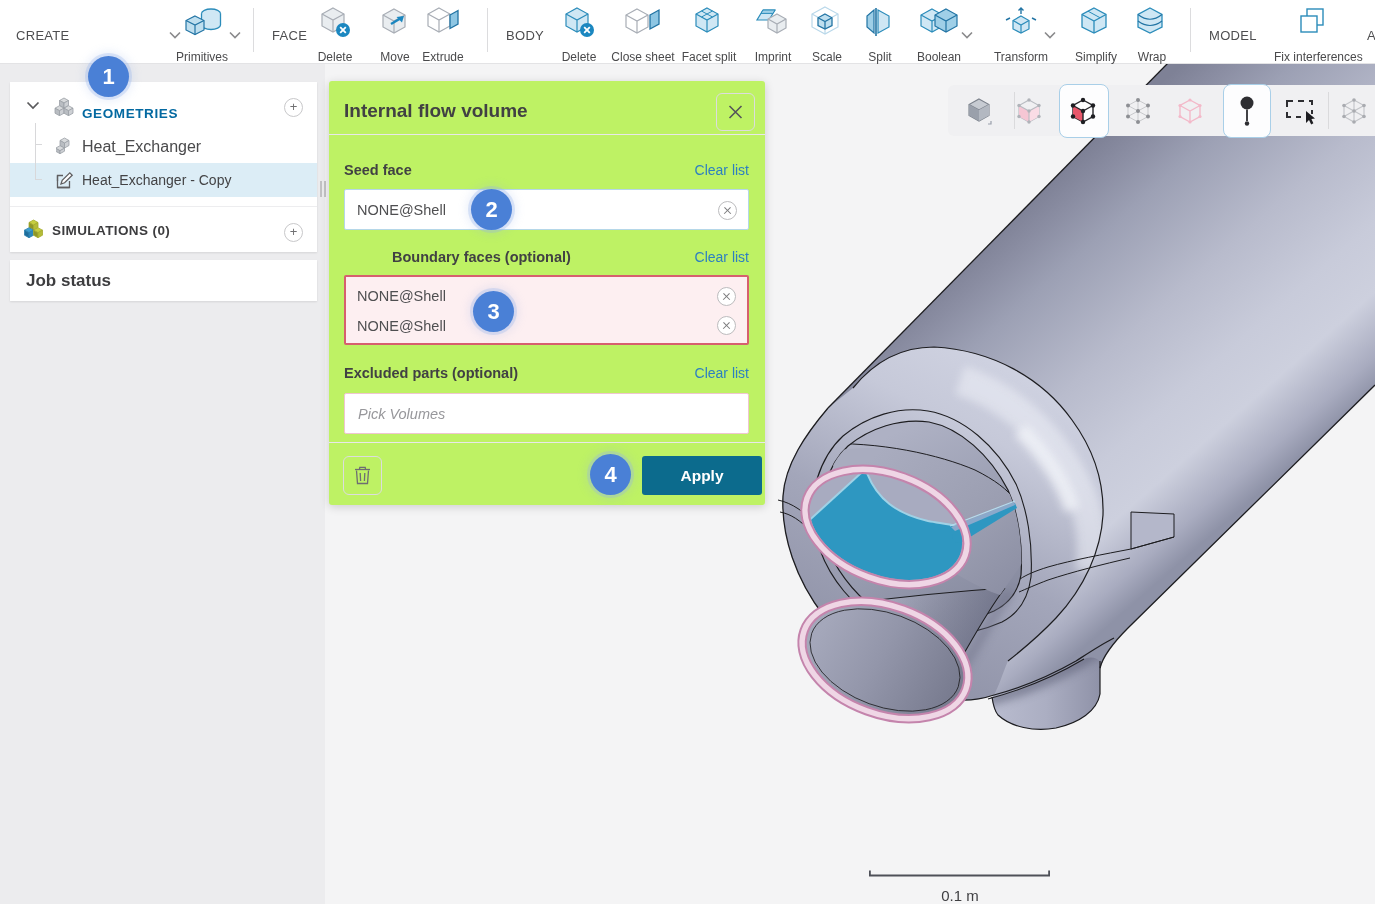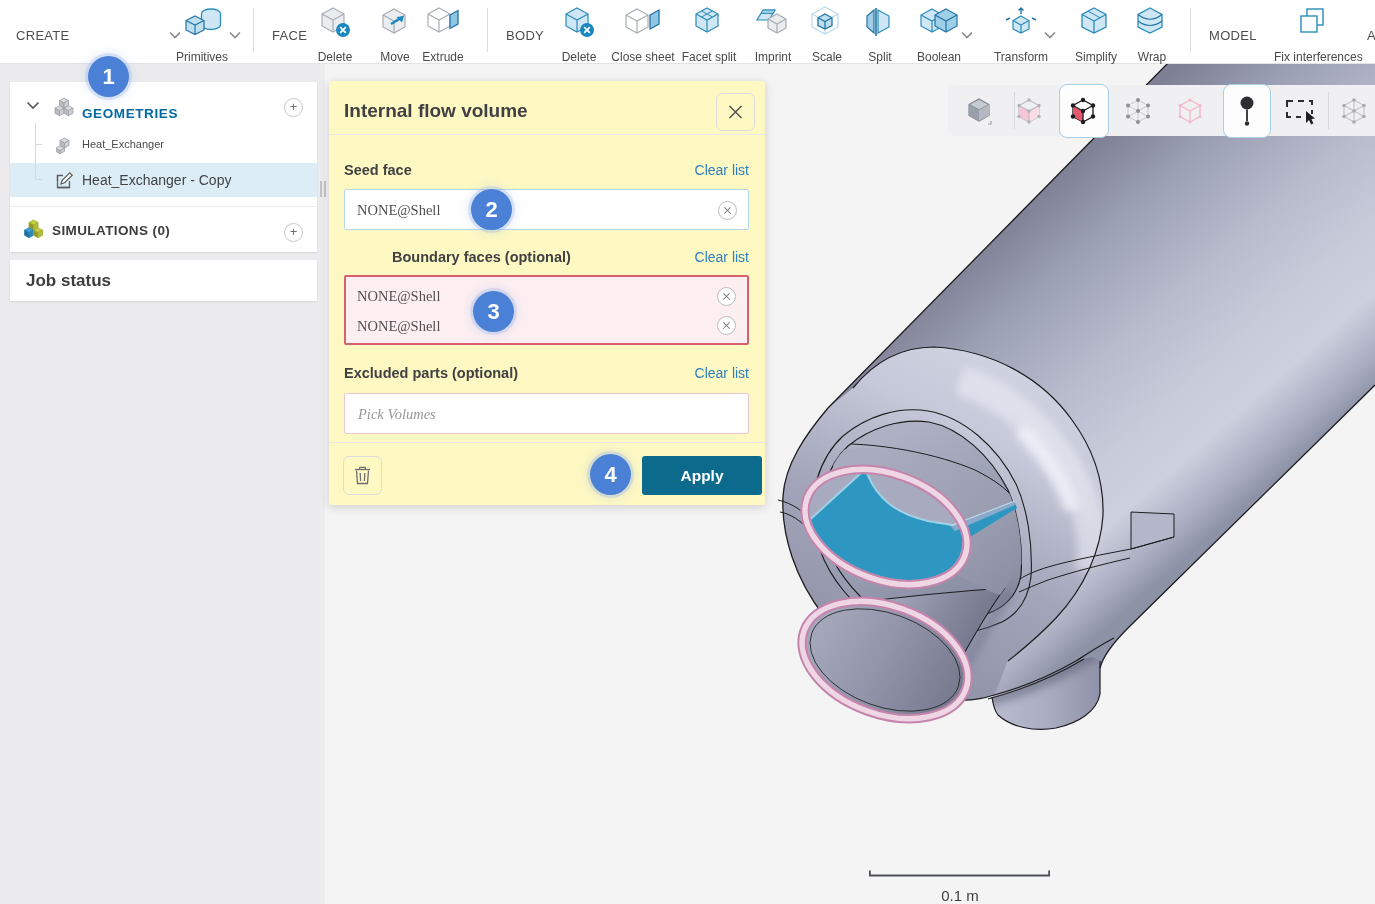--- a/index.html
+++ b/index.html
@@ -20,30 +20,30 @@
   #btn-internal .cap{font-size:12.5px;color:#4a4a4c;margin-top:0px;}
   
   #leftbg{position:absolute;left:0;top:63px;width:325px;height:841px;background:#ececee;}
   .card{position:absolute;background:#fff;box-shadow:0 1px 2px rgba(0,0,0,.10);}
   #tree{left:10px;top:82px;width:307px;height:170px;}
   #jobcard{left:10px;top:260px;width:307px;height:41px;}
   #jobcard .t{font-size:17px;font-weight:bold;color:#3d3d3f;position:absolute;left:16px;top:11px;}
   .plusbtn{position:absolute;width:17px;height:17px;border:1px solid #c8c8ca;border-radius:50%;
            color:#707072;font-size:13px;line-height:15px;text-align:center;background:#fff;}
   
-  #dialog{position:absolute;left:329px;top:81px;width:436px;height:424px;background:#fef9c3;
+  #dialog{position:absolute;left:329px;top:81px;width:436px;height:424px;background:#bef264;
           border-radius:3px;box-shadow:0 2px 10px rgba(0,0,0,.16);z-index:40;}
   #dialog .title{position:absolute;left:15px;top:99px;font-size:19px;font-weight:bold;color:#414143;}
   #dlg-close{position:absolute;right:10px;top:12px;width:37px;height:36px;border:1px solid #dcdcde;
              border-radius:6px;}
   .hdiv{position:absolute;left:0;width:436px;height:1px;background:#e8e8ea;}
   .flabel{position:absolute;left:15px;font-size:14.5px;font-weight:bold;color:#414143;}
   .clear{position:absolute;right:16px;font-size:14px;color:#2d7fc1;}
   .inp{position:absolute;left:15px;width:403px;background:#fff;border-radius:2px;}
-  .ival{font-size:14.5px;color:#4f4f51;font-family:Liberation Serif, serif;}
+  .ival{font-size:14.5px;color:#4f4f51;}
   .xcirc{position:absolute;right:11px;width:17px;height:17px;border:1px solid #bcbcbe;border-radius:50%;}
   .xcirc:before{content:"";position:absolute;left:4px;top:8px;width:9px;height:1.4px;background:#7a7a7c;transform:rotate(45deg);}
   .xcirc:after{content:"";position:absolute;left:4px;top:8px;width:9px;height:1.4px;background:#7a7a7c;transform:rotate(-45deg);}
   #apply{position:absolute;left:313px;top:375px;width:120px;height:39px;background:#0c6b8d;border-radius:3px;
          color:#fff;font-size:15.5px;font-weight:bold;text-align:center;line-height:39px;}
   #trash{position:absolute;left:14px;top:375px;width:37px;height:37px;border:1px solid #dcdcde;border-radius:6px;}
   
   .badge{position:absolute;width:41px;height:41px;border-radius:50%;background:#4a80d6;color:#fff;
          font-size:22px;font-weight:bold;text-align:center;line-height:41px;z-index:60;
          box-shadow:0 0 0 3px rgba(150,180,235,.30), 0 0 8px 5px rgba(150,180,235,.18);}
@@ -273,21 +273,21 @@
   <svg class="abs" style="left:46px;top:55px;" width="17" height="17" viewBox="0 0 17 17">
     <g stroke-width="0.8">
       <path d="M8.5 1 L13 3.5 L8.5 6 L4 3.5 Z" fill="#d8dadc" stroke="#9aa0a6"></path>
       <path d="M4 3.5 L8.5 6 L8.5 11 L4 8.5 Z" fill="#b9bdc2" stroke="#9aa0a6"></path>
       <path d="M13 3.5 L8.5 6 L8.5 11 L13 8.5 Z" fill="#cdd0d4" stroke="#9aa0a6"></path>
       <path d="M4 8.7 L8.5 11.2 L4 13.7 L-0.5 11.2 Z" fill="#d8dadc" stroke="#9aa0a6"></path>
       <path d="M-0.5 11.2 L4 13.7 L4 16.7 L-0.5 14.2 Z" fill="#b9bdc2" stroke="#9aa0a6"></path>
       <path d="M8.5 11.2 L4 13.7 L4 16.7 L8.5 14.2 Z" fill="#cdd0d4" stroke="#9aa0a6"></path>
     </g>
   </svg>
-  <div class="abs" style="left:72px;top:56px;font-size:11px;color:#4a4a4c;">Heat_Exchanger</div>
+  <div class="abs" style="left:72px;top:56px;font-size:16px;color:#4a4a4c;">Heat_Exchanger</div>
   <svg class="abs" style="left:45px;top:89px;" width="19" height="19" viewBox="0 0 19 19">
     <path d="M2.5 4.5 L2.5 16.5 L14.5 16.5" fill="none" stroke="#5f5f61" stroke-width="1.3"></path>
     <path d="M2.5 16.5 L14.5 16.5 L14.5 10 M2.5 10 L2.5 4.5 L8 4.5" fill="none" stroke="#5f5f61" stroke-width="1.3"></path>
     <path d="M6 13 L7.2 9.4 L14.8 1.8 L17.2 4.2 L9.6 11.8 Z" fill="#fff" stroke="#5f5f61" stroke-width="1.3"></path>
   </svg>
   <div class="abs" style="left:72px;top:90px;font-size:14px;color:#434345;">Heat_Exchanger - Copy</div>
   <div class="abs" style="left:0;top:124px;width:307px;height:1px;background:#ededef;"></div>
   <svg class="abs" style="left:13px;top:137px;" width="21" height="20" viewBox="0 0 21 20">
     <g stroke-width="0.8">
       <path d="M10.5 1 L15 3.5 L10.5 6 L6 3.5 Z" fill="#c6ce41" stroke="#a4ab2f"></path>

